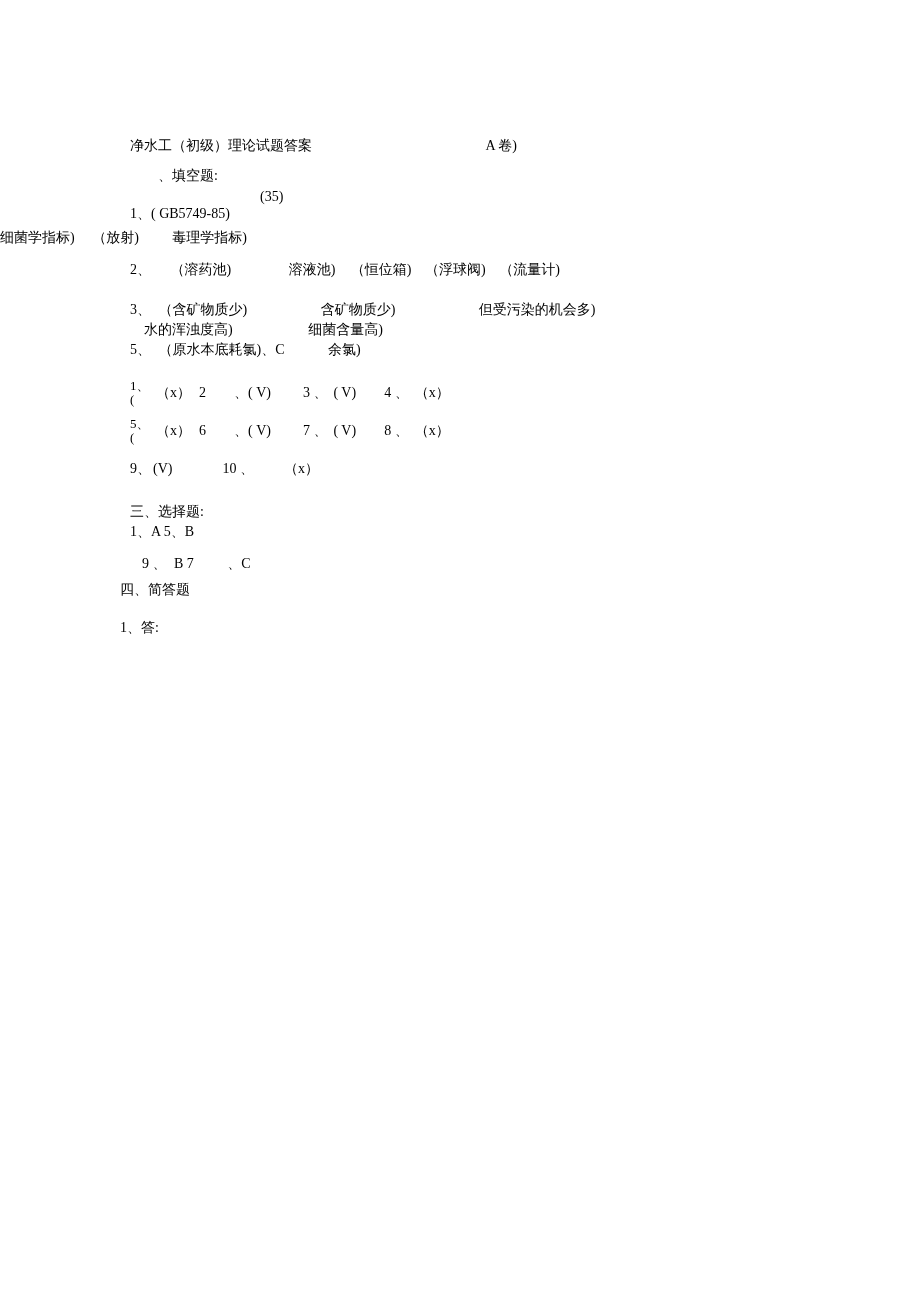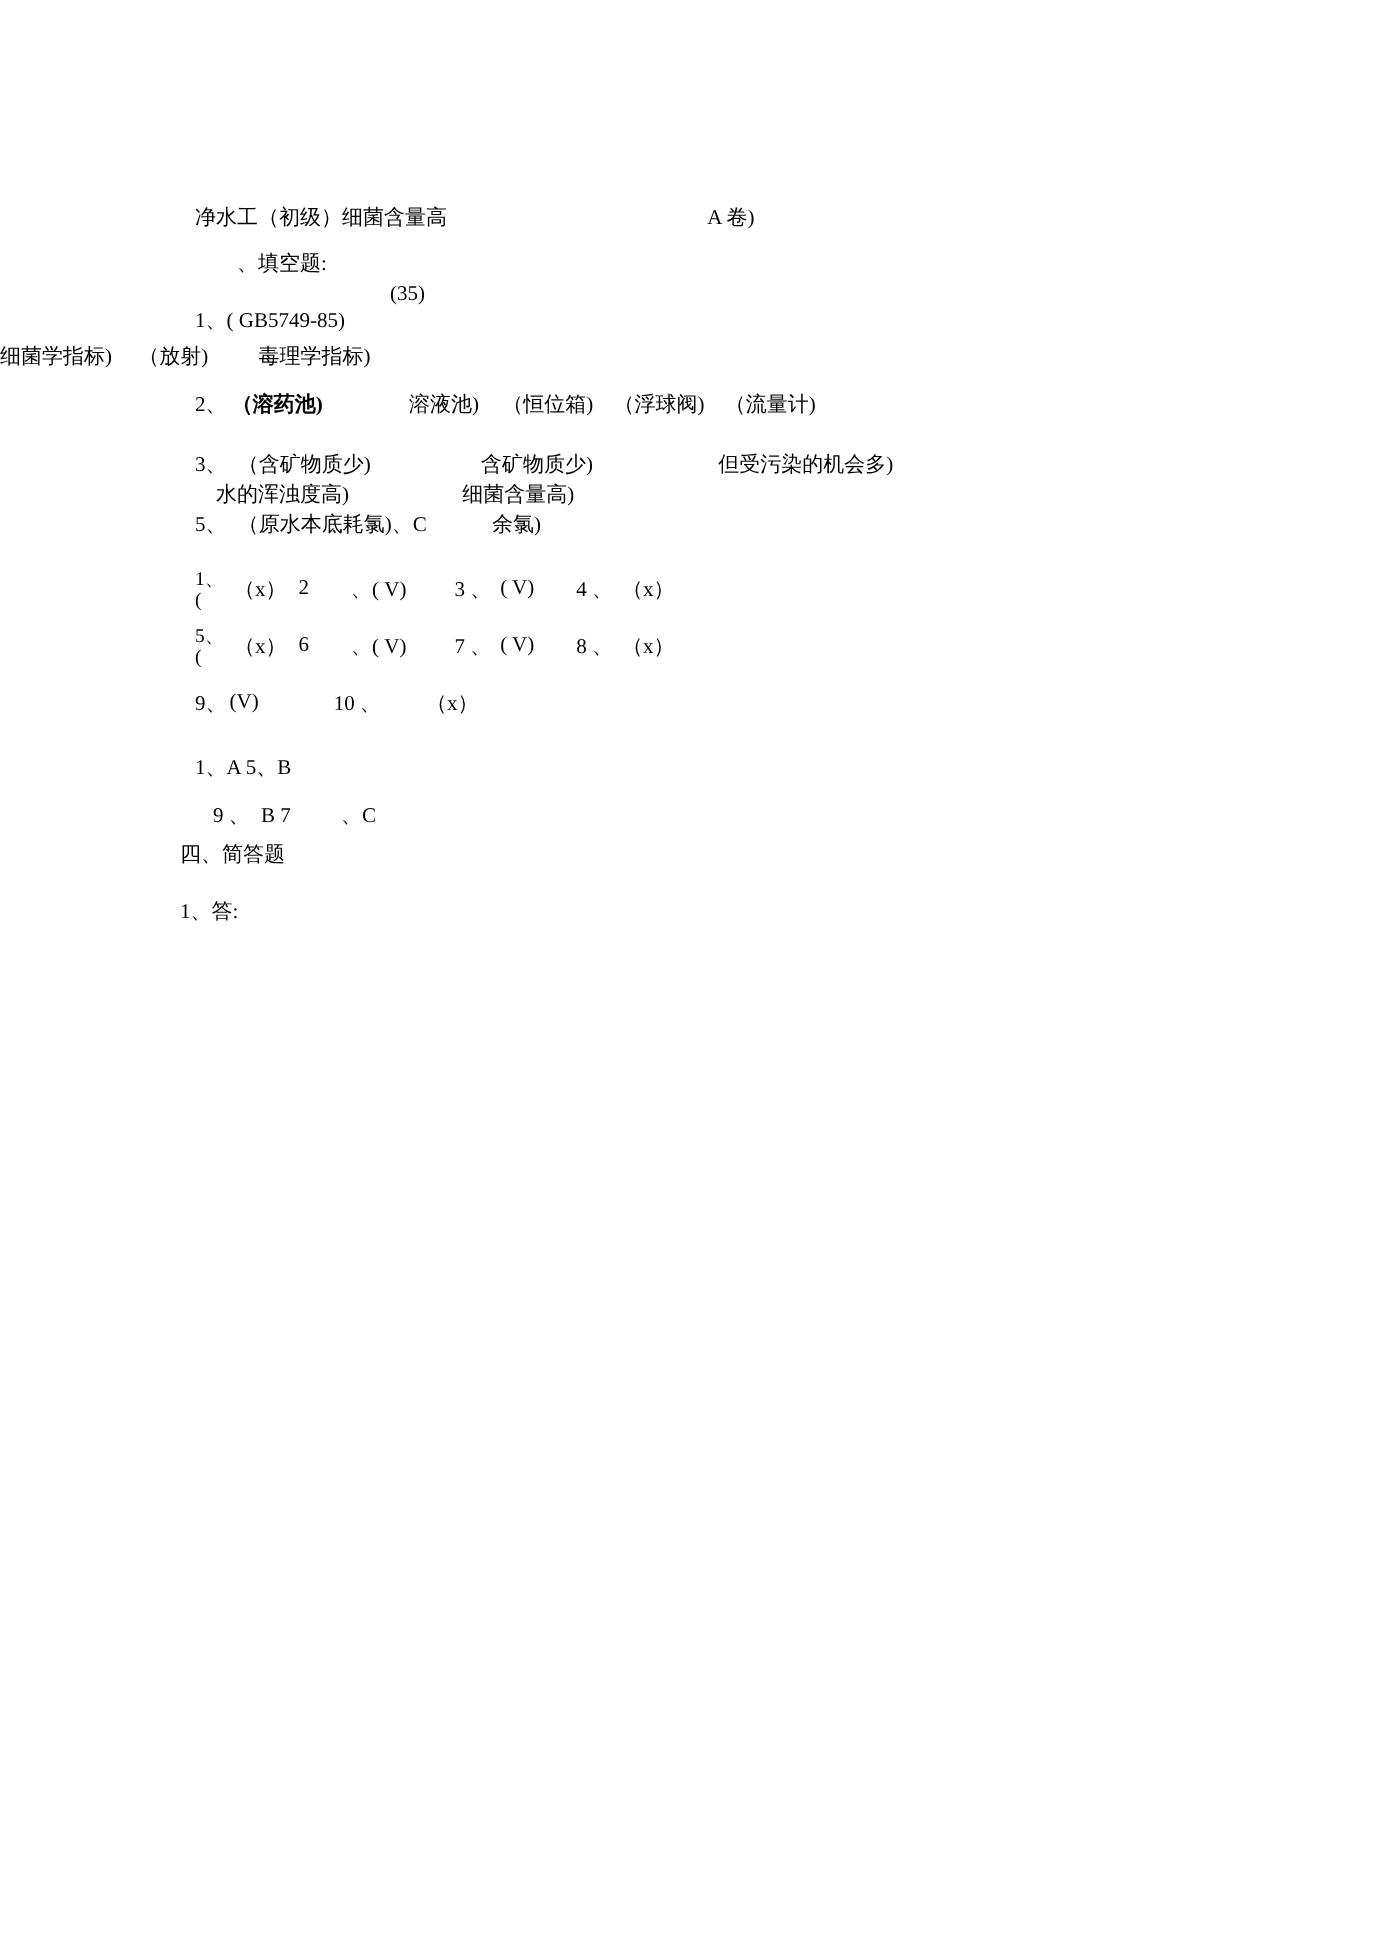--- a/index.html
+++ b/index.html
@@ -106,39 +106,39 @@
     }
     .answer1 {
       margin-left: -10px;
     }
   </style>
 </head>
 <body>
 
 <div class="content">
   <div class="line title-row">
-    <span class="title-left">净水工（初级）细菌含量高</span>
+    <span class="title-left">净水工（初级）理论试题答案</span>
     <span class="title-right">A 卷)</span>
   </div>
 
   <div class="fill-header">、填空题:</div>
   <div class="score">(35)</div>
   <div class="q1">1、( GB5749-85)</div>
 
   <div class="q1-sub">
     <span>细菌学指标)</span>
     <span style="margin-left:14px;">（放射)</span>
     <span style="margin-left:30px;">毒理学指标)</span>
   </div>
 
   <div class="spacer-big"></div>
 
   <div class="q2">
     <span>2、</span>
-    <span style="margin-left:0;font-weight:bold;">（溶药池)</span>
+    <span style="margin-left:16px;">（溶药池)</span>
     <span style="margin-left:54px;">溶液池)</span>
     <span style="margin-left:12px;">（恒位箱)</span>
     <span style="margin-left:10px;">（浮球阀)</span>
     <span style="margin-left:10px;">（流量计)</span>
   </div>
 
   <div class="q3">
     <span>3、</span>
     <span style="margin-left:4px;">（含矿物质少)</span>
     <span style="margin-left:70px;">含矿物质少)</span>
@@ -180,20 +180,21 @@
   </div>
 
   <div class="tf-row">
     <span>9、</span>
     <span style="margin-left:2px;">(V)</span>
     <span style="margin-left:50px;">10 、</span>
     <span style="margin-left:30px;">（x）</span>
   </div>
 
   <div class="section3">
+    <div class="section3-line1">三、选择题:</div>
     <div class="section3-line2">1、A 5、B</div>
     <div class="section3-line3">
       <span>9 、</span>
       <span style="margin-left:4px;">B 7</span>
       <span style="margin-left:30px;">、C</span>
     </div>
   </div>
 
   <div class="section4">四、简答题</div>
 

